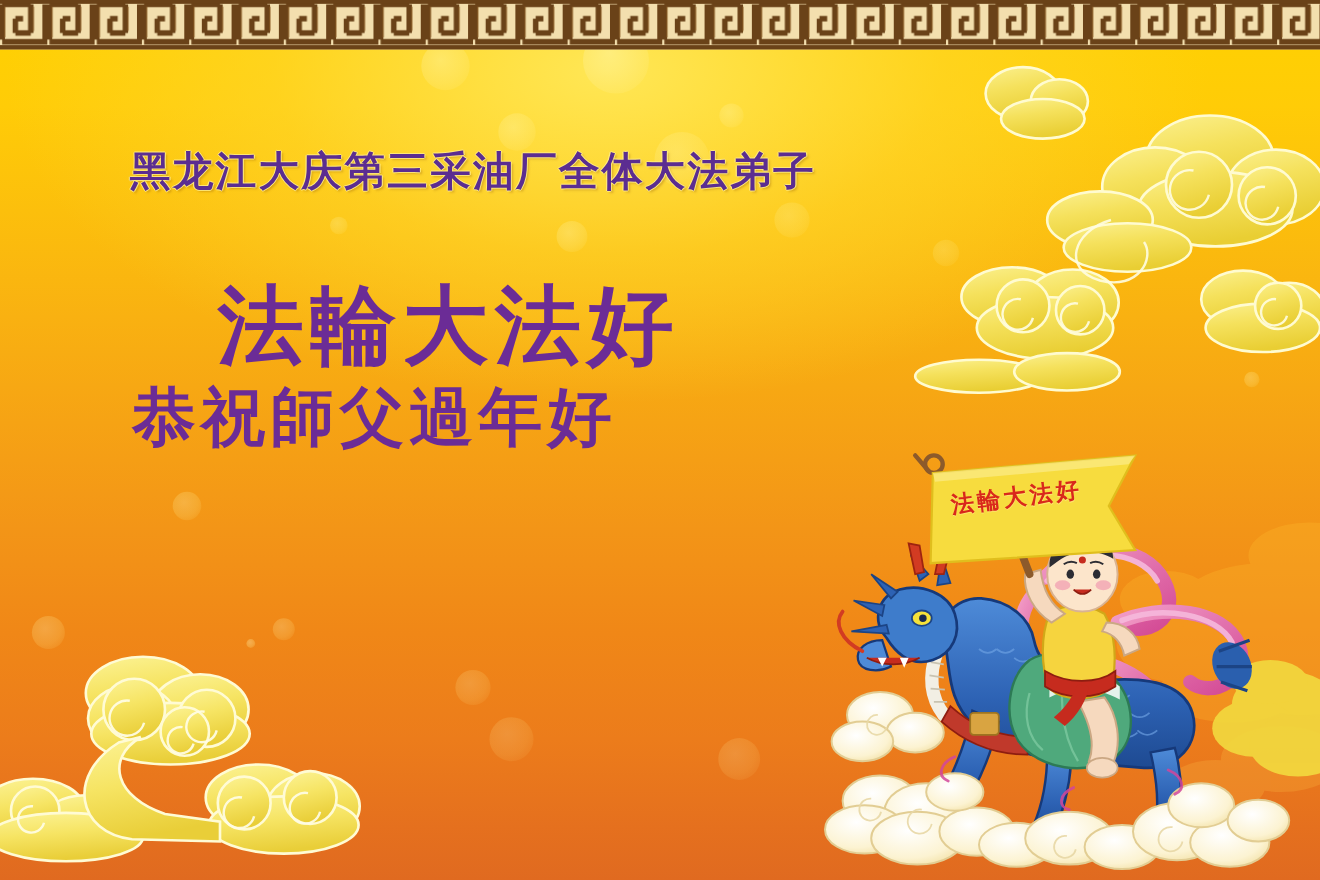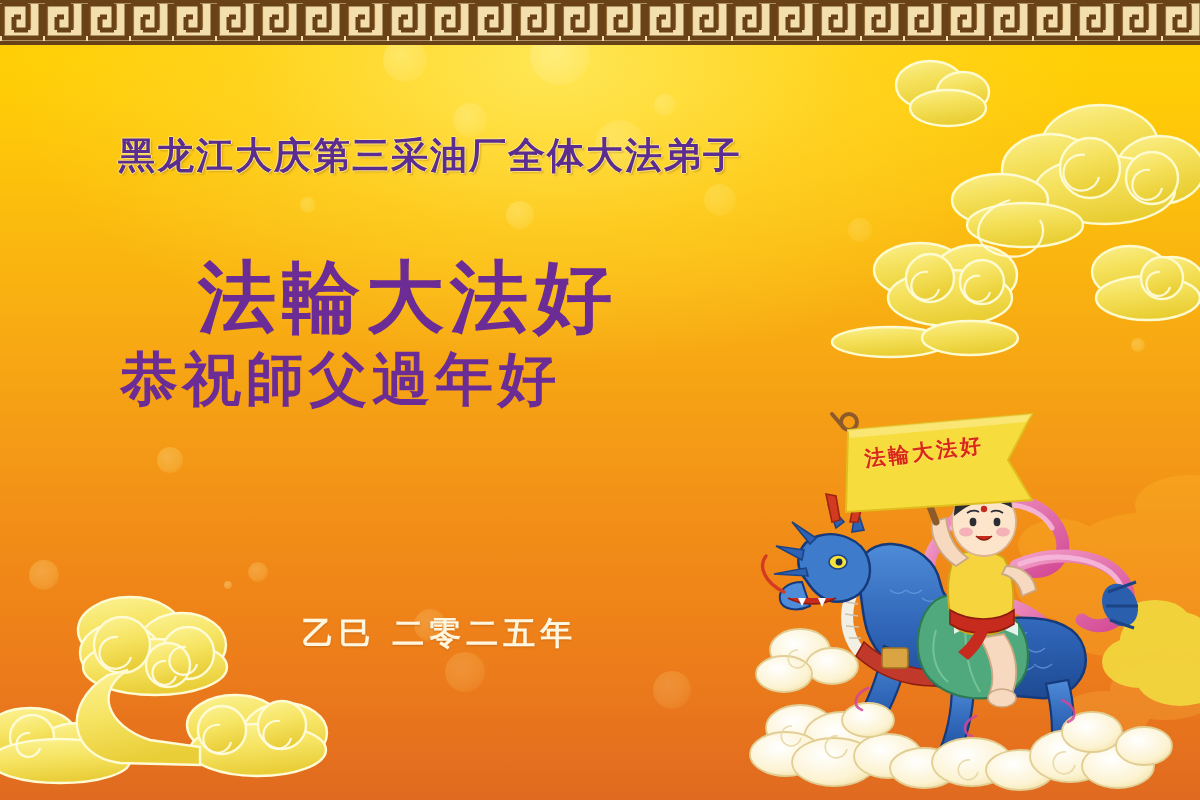--- a/index.html
+++ b/index.html
@@ -266,21 +266,20 @@
     </svg>
   </div>
 
   <div id="headline">黑龙江大庆第三采油厂全体大法弟子</div>
 
   <div id="greeting">
     <div class="gline" id="gline1">法輪大法好</div>
     <div class="gline" id="gline2">恭祝師父過年好</div>
   </div>
 
-  <div id="date">乙巳 二零二五年</div>
 
   <div id="illustration">
     <svg width="460" height="330" viewBox="0 0 460 330">
       <defs>
         <linearGradient id="dg" x1="0" y1="0" x2="0" y2="1">
           <stop offset="0%" stop-color="#4E8BD8"></stop>
           <stop offset="60%" stop-color="#2D62B4"></stop>
           <stop offset="100%" stop-color="#1E4A92"></stop>
         </linearGradient>
         <linearGradient id="pk" x1="0" y1="0" x2="1" y2="1">

